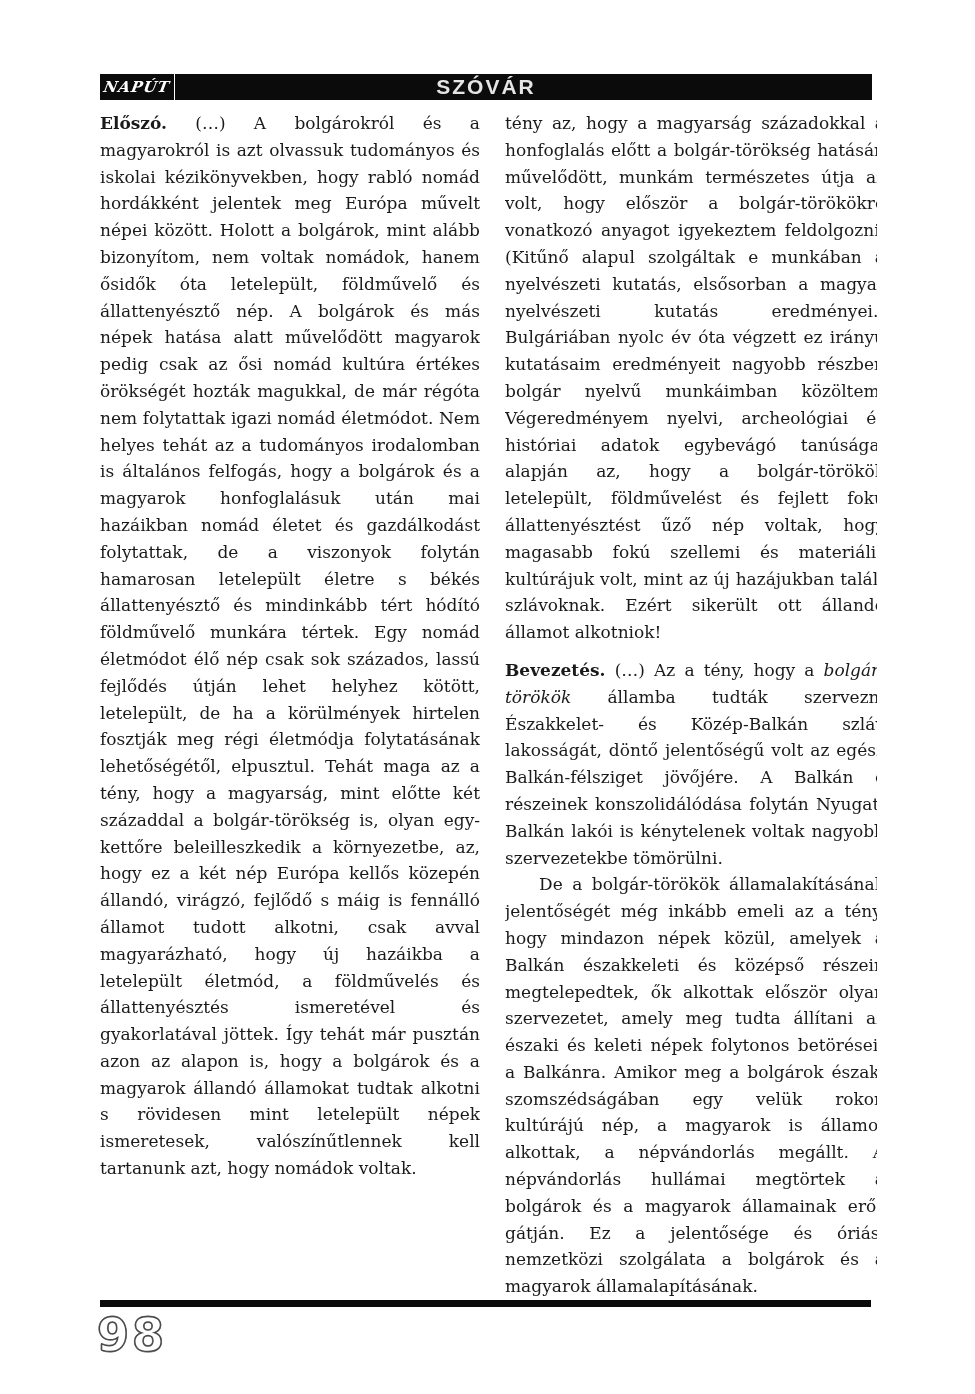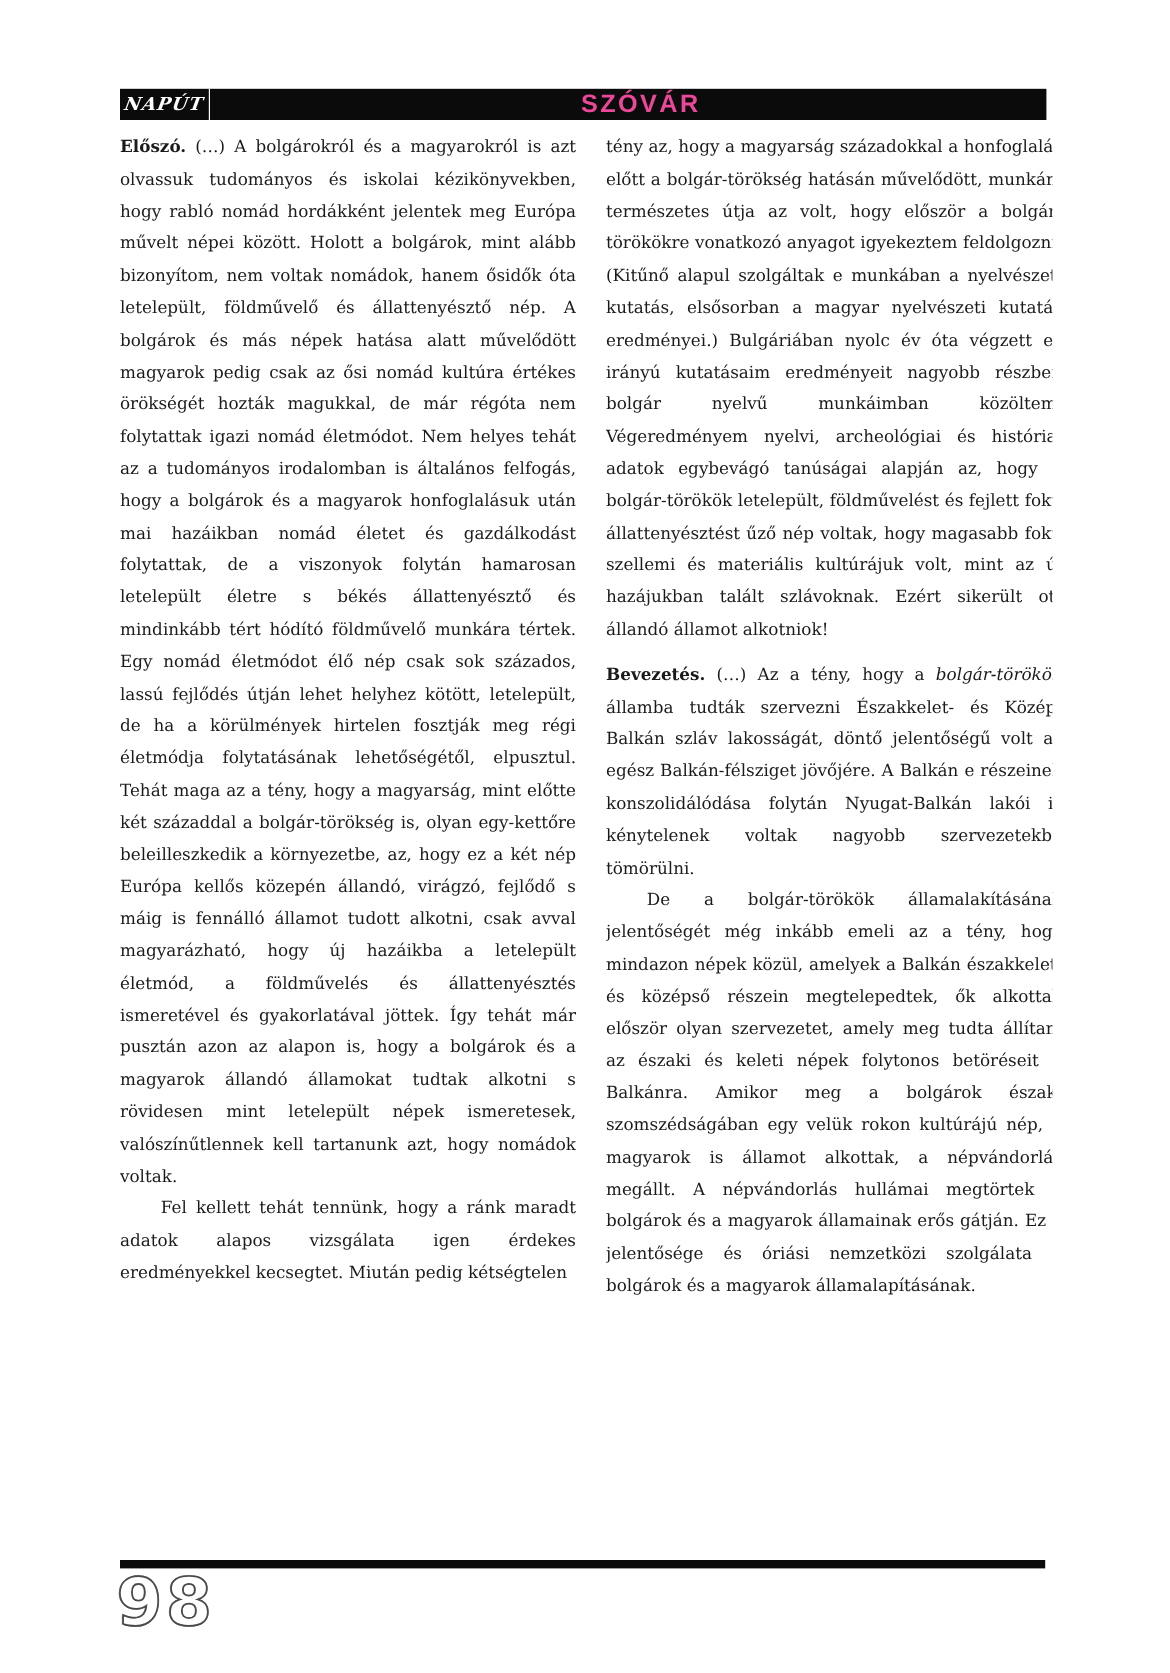--- a/index.html
+++ b/index.html
@@ -48,44 +48,43 @@
   }
   .header-title {
     position: absolute;
     left: 0;
     top: 0;
     width: 100%;
     height: 100%;
     display: flex;
     align-items: center;
     justify-content: center;
-    color: #ec4899;
+    color: #e5e5e5;
     font-family: "Liberation Sans", sans-serif;
     font-weight: bold;
     font-size: 21px;
     letter-spacing: 2px;
-    padding-left: 48px;
   }
 
   
   .columns {
     position: absolute;
     left: 100px;
     top: 110px;
     width: 777px;
     height: 1186px;
     overflow: hidden;
   }
   .col {
     position: absolute;
     top: 0;
     width: 380px;
     height: 100%;
     text-align: justify;
-    font-size: 14px;
+    font-size: 17px;
     line-height: 26.8px;
     hyphens: auto;
     -webkit-hyphens: auto;
     overflow: hidden;
   }
   .col-left  { left: 0; }
   .col-right { left: 405px; }
   .col p { margin: 0; }
   .col p.indent { text-indent: 34px; }
   .col p.gap { margin-top: 11px; }
@@ -102,21 +101,21 @@
     background: #0b0b0b;
   }
 
   
   .page-number {
     position: absolute;
     left: 97px;
     top: 1312px;
     font-family: "DejaVu Sans", sans-serif;
     font-weight: bold;
-    font-size: 55px;
+    font-size: 46px;
     line-height: 46px;
     letter-spacing: 3px;
     color: #ffffff;
     -webkit-text-stroke: 1.4px #4a4a4a;
     text-shadow:
       1px 0 0 #8a8a8a, -1px 0 0 #8a8a8a,
       0 1px 0 #8a8a8a, 0 -1px 0 #8a8a8a;
   }
 </style>
 </head>
@@ -125,21 +124,20 @@
 <div class="header-bar">
   <div class="logo-box">
     <span class="logo-text">NAPÚT</span>
   </div>
   <div class="header-title">SZÓVÁR</div>
 </div>
 
 <div class="columns">
   <div class="col col-left">
       <p class=""><strong>Előszó.</strong> (…) A bolgárokról és a magyarokról is azt olvassuk tudományos és iskolai kézikönyvekben, hogy rabló nomád hordákként jelentek meg Európa művelt népei között. Holott a bolgárok, mint alább bizonyítom, nem voltak nomádok, hanem ősidők óta letelepült, földművelő és állattenyésztő nép. A bolgárok és más népek hatása alatt művelődött magyarok pedig csak az ősi nomád kultúra értékes örökségét hozták magukkal, de már régóta nem folytattak igazi nomád életmódot. Nem helyes tehát az a tudományos irodalomban is általános felfogás, hogy a bolgárok és a magyarok honfoglalásuk után mai hazáikban nomád életet és gazdálkodást folytattak, de a viszonyok folytán hamarosan letelepült életre s békés állattenyésztő és mindinkább tért hódító földművelő munkára tértek. Egy nomád életmódot élő nép csak sok százados, lassú fejlődés útján lehet helyhez kötött, letelepült, de ha a körülmények hirtelen fosztják meg régi életmódja folytatásának lehetőségétől, elpusztul. Tehát maga az a tény, hogy a magyarság, mint előtte két századdal a bolgár-törökség is, olyan egy-kettőre beleilleszkedik a környezetbe, az, hogy ez a két nép Európa kellős közepén állandó, virágzó, fejlődő s máig is fennálló államot tudott alkotni, csak avval magyarázható, hogy új hazáikba a letelepült életmód, a földművelés és állattenyésztés ismeretével és gyakorlatával jöttek. Így tehát már pusztán azon az alapon is, hogy a bolgárok és a magyarok állandó államokat tudtak alkotni s rövidesen mint letelepült népek ismeretesek, valószínűtlennek kell tartanunk azt, hogy nomádok voltak.</p>
-      <p class="indent ">Fel kellett tehát tennünk, hogy a ránk maradt adatok alapos vizsgálata igen érdekes eredményekkel kecsegtet. Miután pedig kétségtelen</p>
     </div>
   <div class="col col-right">
       <p class="">tény az, hogy a magyarság századokkal a honfoglalás előtt a bolgár-törökség hatásán művelődött, munkám természetes útja az volt, hogy először a bolgár-törökökre vonatkozó anyagot igyekeztem feldolgozni. (Kitűnő alapul szolgáltak e munkában a nyelvészeti kutatás, elsősorban a magyar nyelvészeti kutatás eredményei.) Bulgáriában nyolc év óta végzett ez irányú kutatásaim eredményeit nagyobb részben bolgár nyelvű munkáimban közöltem. Végeredményem nyelvi, archeológiai és históriai adatok egybevágó tanúságai alapján az, hogy a bolgár-törökök letelepült, földművelést és fejlett fokú állattenyésztést űző nép voltak, hogy magasabb fokú szellemi és materiális kultúrájuk volt, mint az új hazájukban talált szlávoknak. Ezért sikerült ott állandó államot alkotniok!</p>
       <p class="gap"><strong>Bevezetés.</strong> (…) Az a tény, hogy a <em>bolgár-törökök</em> államba tudták szervezni Északkelet- és Közép-Balkán szláv lakosságát, döntő jelentőségű volt az egész Balkán-félsziget jövőjére. A Balkán e részeinek konszolidálódása folytán Nyugat-Balkán lakói is kénytelenek voltak nagyobb szervezetekbe tömörülni.</p>
       <p class="indent ">De a bolgár-törökök államalakításának jelentőségét még inkább emeli az a tény, hogy mindazon népek közül, amelyek a Balkán északkeleti és középső részein megtelepedtek, ők alkottak először olyan szervezetet, amely meg tudta állítani az északi és keleti népek folytonos betöréseit a Balkánra. Amikor meg a bolgárok északi szomszédságában egy velük rokon kultúrájú nép, a magyarok is államot alkottak, a népvándorlás megállt. A népvándorlás hullámai megtörtek a bolgárok és a magyarok államainak erős gátján. Ez a jelentősége és óriási nemzetközi szolgálata a bolgárok és a magyarok államalapításának.</p>
     </div>
 </div>
 
 <div class="bottom-rule"></div>
 

